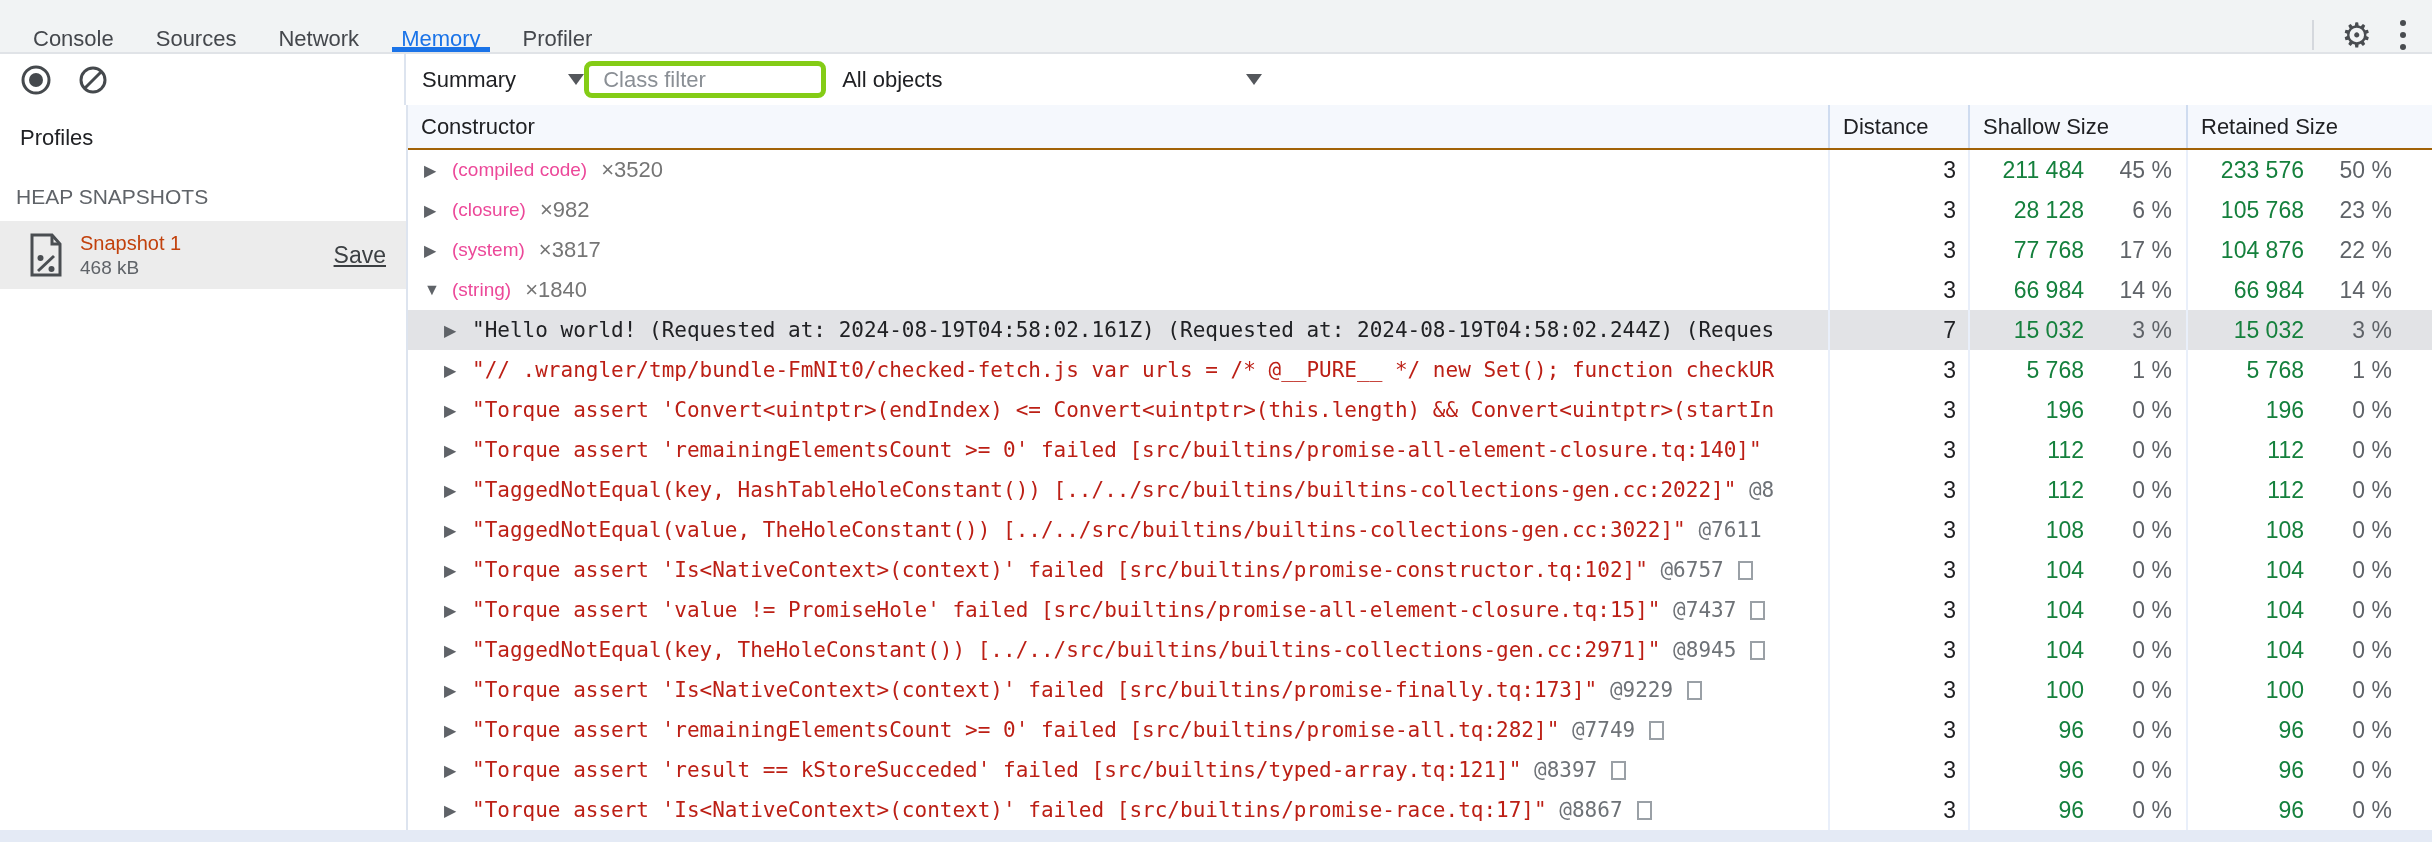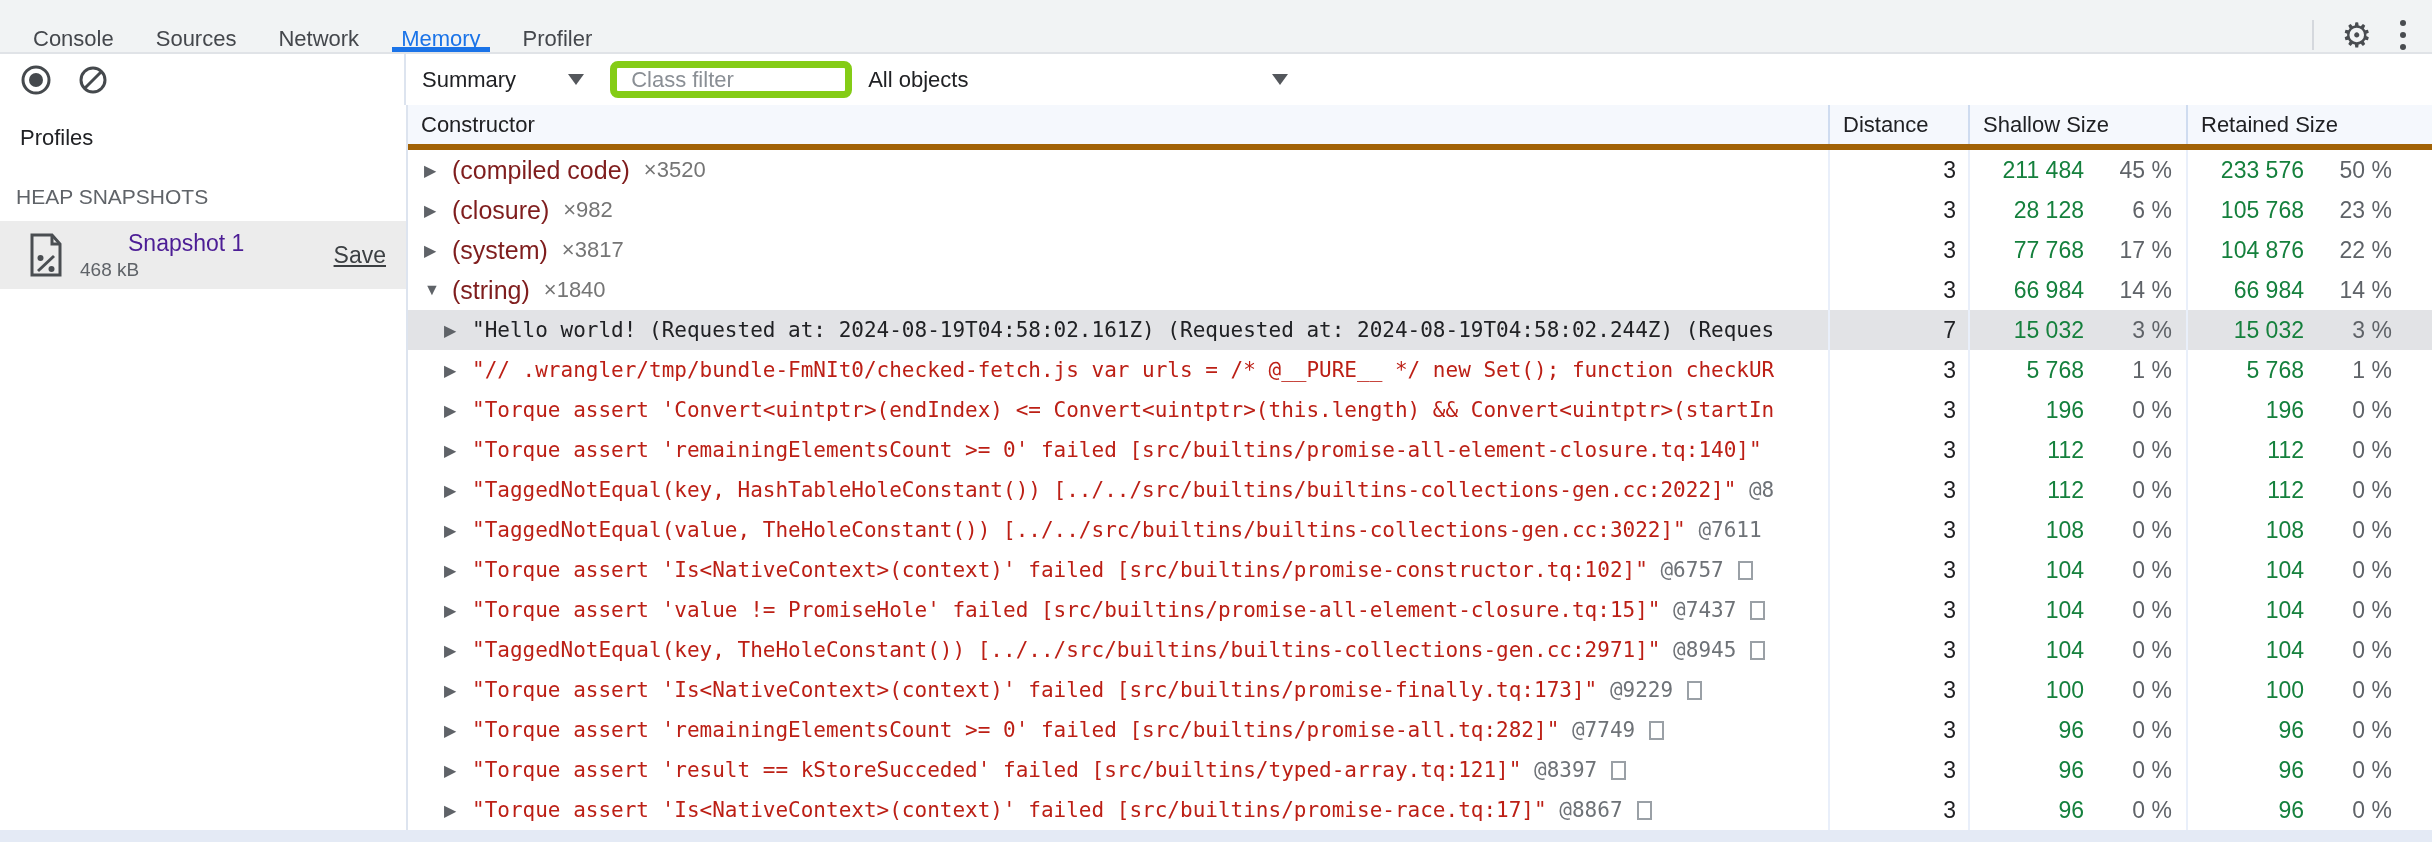--- a/index.html
+++ b/index.html
@@ -24,55 +24,55 @@
   
   .toolbar { height:51px; display:flex; }
   .tb-side { width:406px; border-right:2px solid #dde4ef; display:flex;
     align-items:center; gap:26px; padding-left:20px; }
   .tb-main { flex:1; display:flex; align-items:center; font-size:22px;
     color:#202124; }
   .tri { width:0; height:0; border-left:8px solid transparent;
     border-right:8px solid transparent; border-top:11px solid #54575c; }
   .summary-sel { display:flex; align-items:center; margin-left:16px; }
   .summary-sel .lbl { margin-right:52px; }
-  .filter-input { width:242px; height:37px; margin-left:26px;
-    border:7px solid #84cc16; border-radius:8px; padding:0 14px;
+  .filter-input { width:242px; height:37px; 
+    border:5px solid #84cc16; border-radius:8px; padding:0 14px;
     font-size:22px; font-family:"Liberation Sans",sans-serif; color:#202124; outline:none; }
   .filter-input::placeholder { color:#8a8f95; }
   .objects-sel { display:flex; align-items:center; justify-content:space-between;
     width:420px; margin-left:16px;gap:16px; }
 
   
   .content { display:flex; height:725px; }
   .sidebar { width:464px; border-right:2px solid #dde4ef; background:#fff; }
   .sb-title { padding:20px 0 0 20px; font-size:22px; color:#202124; }
   .sb-section { padding:34px 0 12px 16px; font-size:21px; color:#5f6368; }
   .snap-item { height:68px; background:#ececec; display:flex;
     align-items:center; padding:0 20px 0 28px; }
   .snap-txt { margin-left:16px; }
-  .snap-name { font-size:23px; color:#4c1d95;margin-left:48px; }
+  .snap-name { font-size:20px; color:#c2410c; }
   .snap-size { font-size:19px; color:#5f6368; margin-top:2px; }
   .save-link { margin-left:auto; font-size:23px; color:#3c4043;
     text-decoration:underline; cursor:pointer; }
 
   
   .grid { flex:1; display:flex; flex-direction:column; }
   .g-header { display:grid; grid-template-columns:1420px 140px 218px 246px;
-    height:45px; background:#f5f8fd; border-bottom:6px solid #a16207;
+    height:45px; background:#f5f8fd; border-bottom:2px solid #a16207;
     font-size:22px; color:#202124; }
   .g-header > div { display:flex; align-items:center; padding-left:13px; }
   .g-header > div + div { border-left:2px solid #cfdcf0; }
   .g-row { display:grid; grid-template-columns:1420px 140px 218px 246px;
     height:40px; }
   .g-row.sel { background:#e2e3e6; }
   .c-ctor { display:flex; align-items:center; overflow:hidden;
     white-space:pre; padding-left:16px; }
   .c-ctor.child { padding-left:36px; }
   .arrow { width:28px; flex:0 0 28px; font-size:16px; color:#5f6368; }
-  .gname { font-size:25px; color:#7f1d1d; }
+  .gname { font-size:19px; color:#ec4899; }
   .gcount { font-size:22px; color:#757575; margin-left:14px; }
   .stext { font-family:"DejaVu Sans Mono", monospace; font-size:21px;
     color:#bc1f15; }
   .sel .stext { color:#202124; }
   .ssuf { font-family:"DejaVu Sans Mono", monospace; font-size:21px;
     color:#6e7277; }
   .sbox { flex:0 0 15px; width:15px; height:19px; border:2px solid #9aa0a6;
     margin-left:14px; }
   .c-dist { text-align:right; padding-right:12px; line-height:40px;
     font-size:23px; color:#202124; border-left:2px solid #e9effa; }

